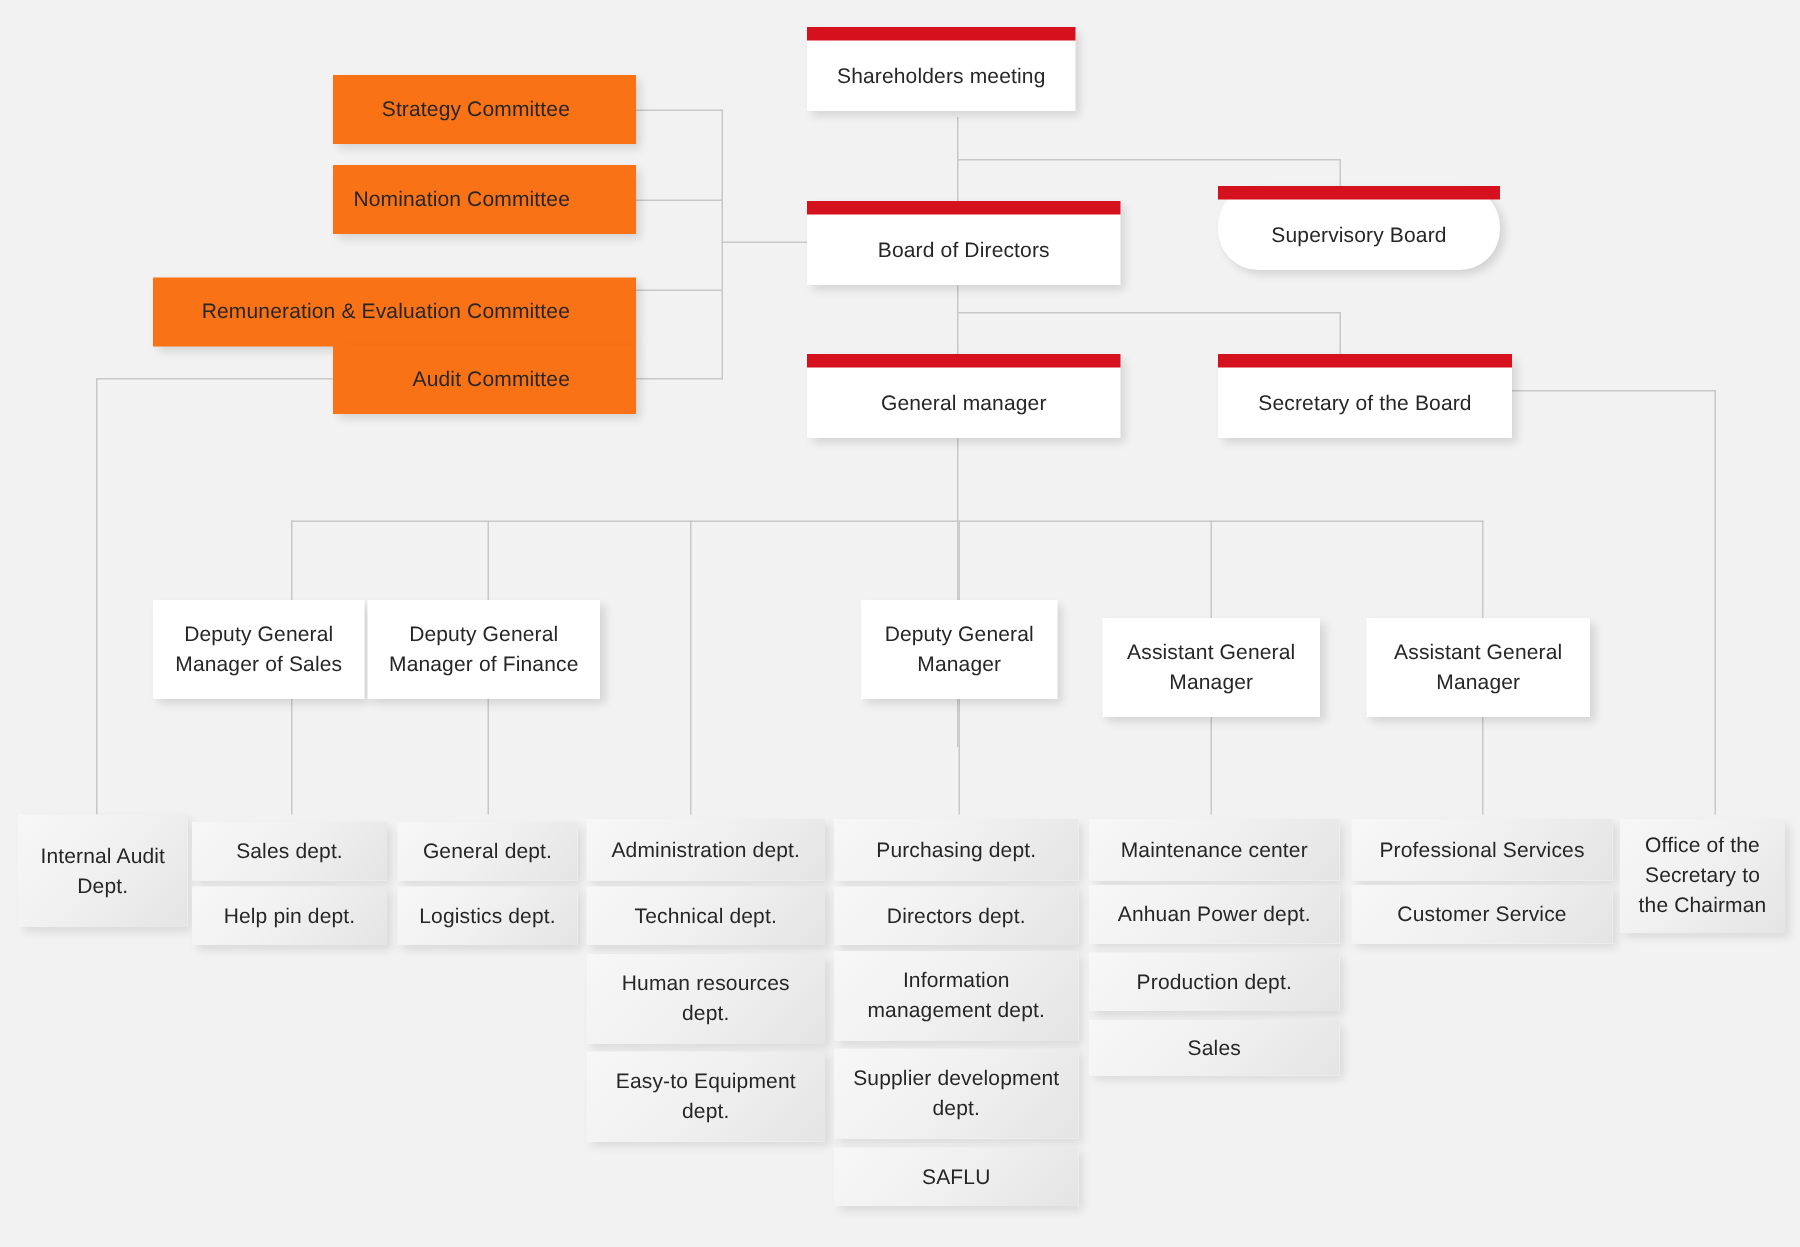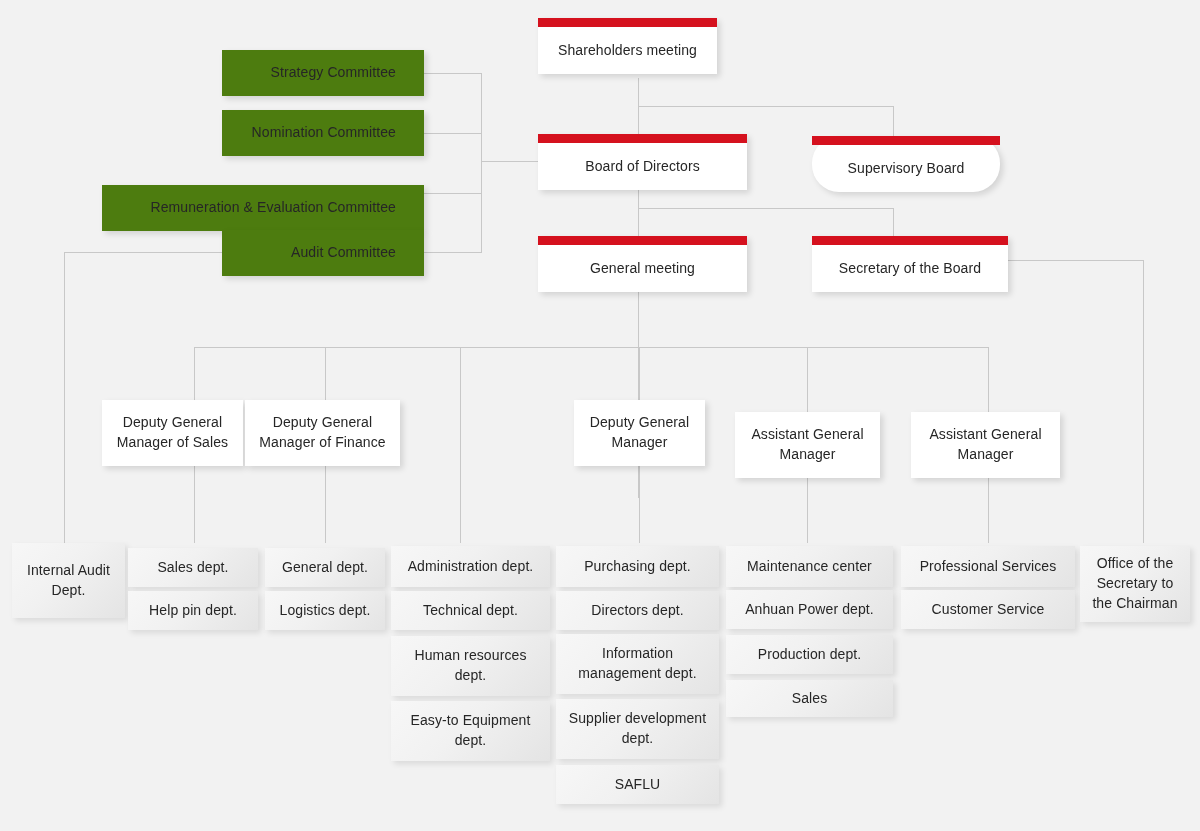--- a/index.html
+++ b/index.html
@@ -48,23 +48,23 @@
   .node.primary::before {
     content: "";
     position: absolute;
     left: 0; right: 0; top: 0;
     height: 9px;
     background: var(--accent, #d5111e);
   }
 
   
   .node.committee {
-    background: #4d7c0f;
+    background: #f97316;
     justify-content: flex-end;
-    padding-right: 28px;
+    padding-right: 44px;
   }
 
   
   .node.manager {
     background: #ffffff;
     padding: 0 10px;
   }
 
   
   .node.dept {
@@ -115,26 +115,26 @@
   <div class="line v" style="left:988px; top:478px; height:65px;"></div>
 
   <div class="node primary" style="left: 538px; top: 18px; width: 179px; height: 56px; --accent: #d5111e;">
     <span>Shareholders meeting</span>
   </div>
 
   <div class="node primary" style="left: 538px; top: 134px; width: 209px; height: 56px; --accent: #d5111e;">
     <span>Board of Directors</span>
   </div>
 
-  <div class="node primary" style="left: 812px; top: 136px; width: 188px; height: 56px; border-radius: 27px; --accent: #d5111e;">
+  <div class="node primary" style="left: 812px; top: 124px; width: 188px; height: 56px; border-radius: 27px; --accent: #d5111e;">
     <span>Supervisory Board</span>
   </div>
 
   <div class="node primary" style="left: 538px; top: 236px; width: 209px; height: 56px; --accent: #d5111e;">
-    <span>General meeting</span>
+    <span>General manager</span>
   </div>
 
   <div class="node primary" style="left: 812px; top: 236px; width: 196px; height: 56px; --accent: #d5111e;">
     <span>Secretary of the Board</span>
   </div>
 
   <div class="node committee" style="left:222px; top:50px; width:202px; height:46px;">
     <span>Strategy Committee</span>
   </div>
 

